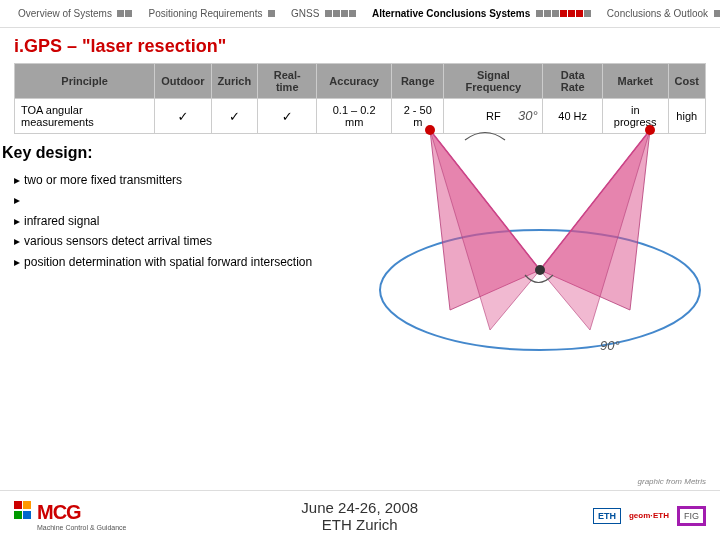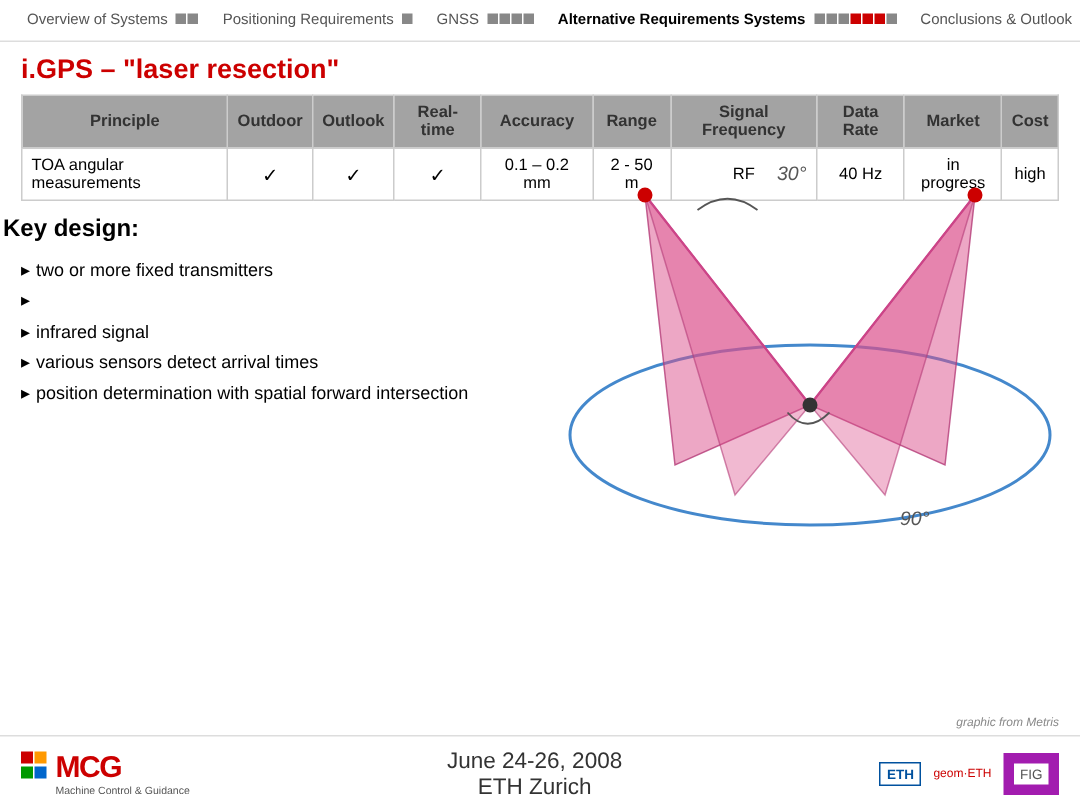--- a/index.html
+++ b/index.html
@@ -170,26 +170,26 @@
     .eth-logo {
       font-size: 9px;
       font-weight: bold;
       color: #00519e;
       border: 1px solid #00519e;
       padding: 2px 4px;
     }
     .geom-logo {
       font-size: 8px;
       color: #c00;
-      font-weight: normal;
+      font-weight: bold;
     }
     .fig-logo {
       font-size: 9px;
       color: #555;
-      border: 7px solid #a21caf;
+      border: 3px solid #a21caf;
       padding: 2px 4px;
     }
 
     .graphic-credit {
       position: absolute;
       right: 14px;
       bottom: 54px;
       font-size: 8px;
       color: #888;
       font-style: italic;
@@ -219,21 +219,21 @@
   <span class="nav-item">
     <span>GNSS</span>
     &nbsp;<span class="nav-squares">
         <span class="nav-sq"></span>
         <span class="nav-sq"></span>
         <span class="nav-sq"></span>
         <span class="nav-sq"></span>
       </span>
   </span>
   <span class="nav-item active">
-    <span>Alternative Requirements Systems</span>
+    <span>Alternative Conclusions Systems</span>
     &nbsp;<span class="nav-squares">
       <span class="nav-sq"></span>
         <span class="nav-sq"></span>
         <span class="nav-sq"></span>
       <span class="nav-sq filled"></span>
         <span class="nav-sq filled"></span>
         <span class="nav-sq filled"></span>
       <span class="nav-sq"></span>
     </span>
   </span>
@@ -246,21 +246,21 @@
 </div>
 
 <div class="page-title">i.GPS – "laser resection"</div>
 
 <div class="table-wrapper">
   <table>
     <thead>
       <tr>
         <th>Principle</th>
         <th>Outdoor</th>
-        <th>Outlook</th>
+        <th>Zurich</th>
         <th>Real-time</th>
         <th>Accuracy</th>
         <th>Range</th>
         <th>Signal Frequency</th>
         <th>Data Rate</th>
         <th>Market</th>
         <th>Cost</th>
       </tr>
     </thead>
     <tbody>

